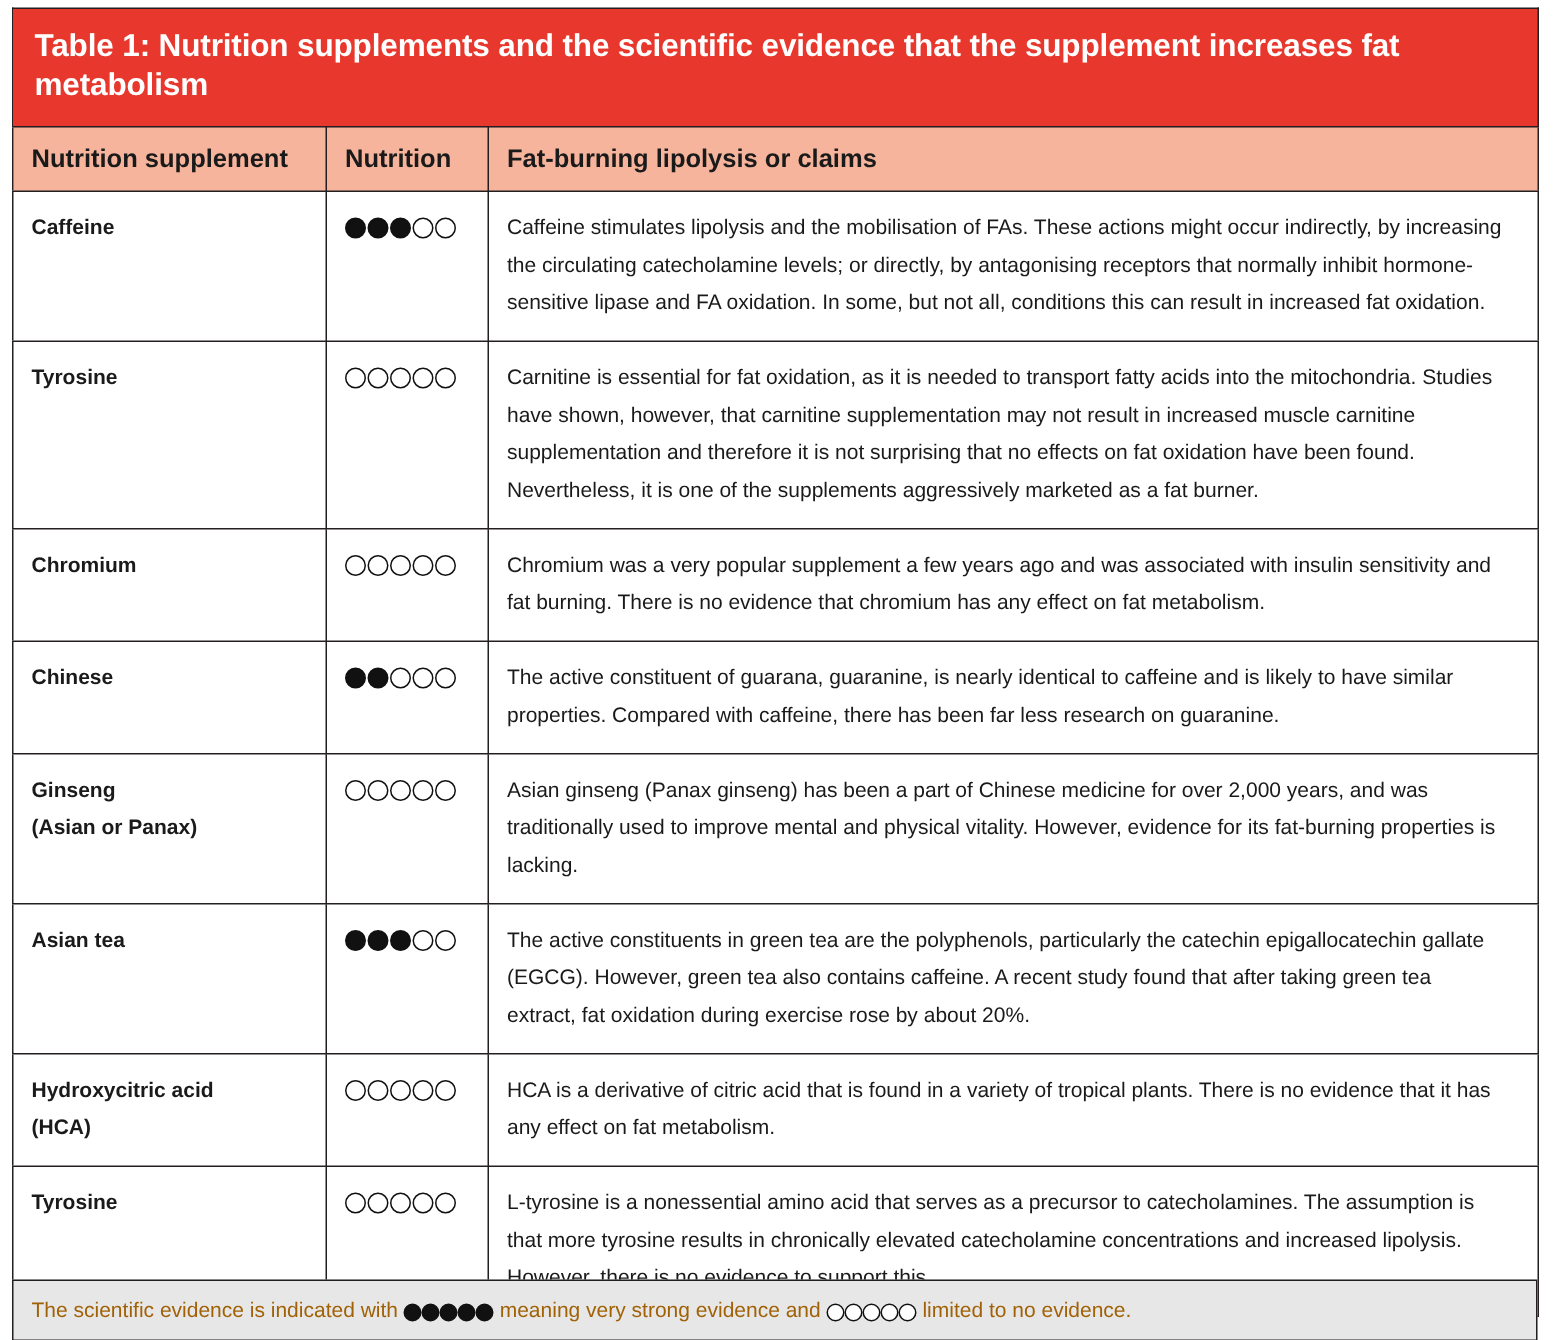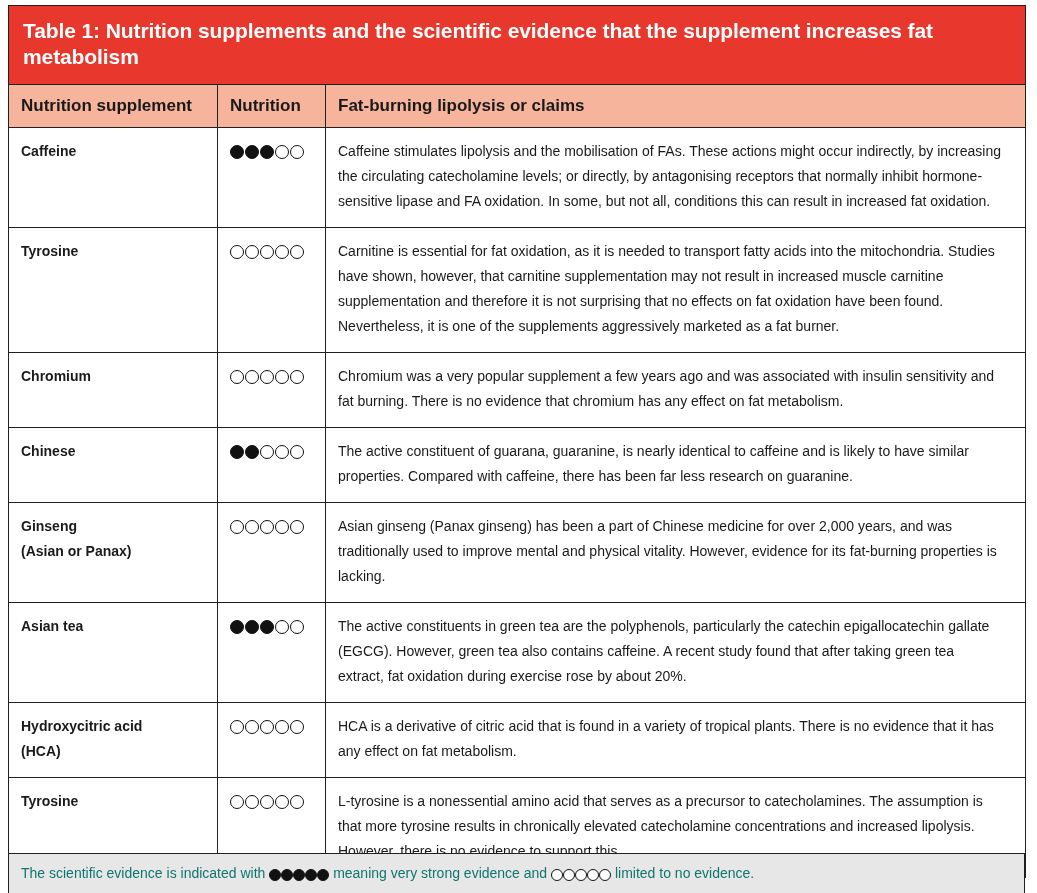--- a/index.html
+++ b/index.html
@@ -120,21 +120,21 @@
   #footnote {
     position: absolute;
     left: 8px;
     top: 853px;
     width: 1017px;
     box-sizing: border-box;
     background: #e7e7e7;
     border: 1px solid #231f20;
     padding: 9px 12px 9px 12px;
     font-size: 14px;
-    color: #0f766e;
+    color: #a16207;
     line-height: 20px;
   }
 </style>
 </head>
 <body>
 
 <div id="table-wrap">
   <table class="nutrition">
     <colgroup>
       <col style="width:209px">

